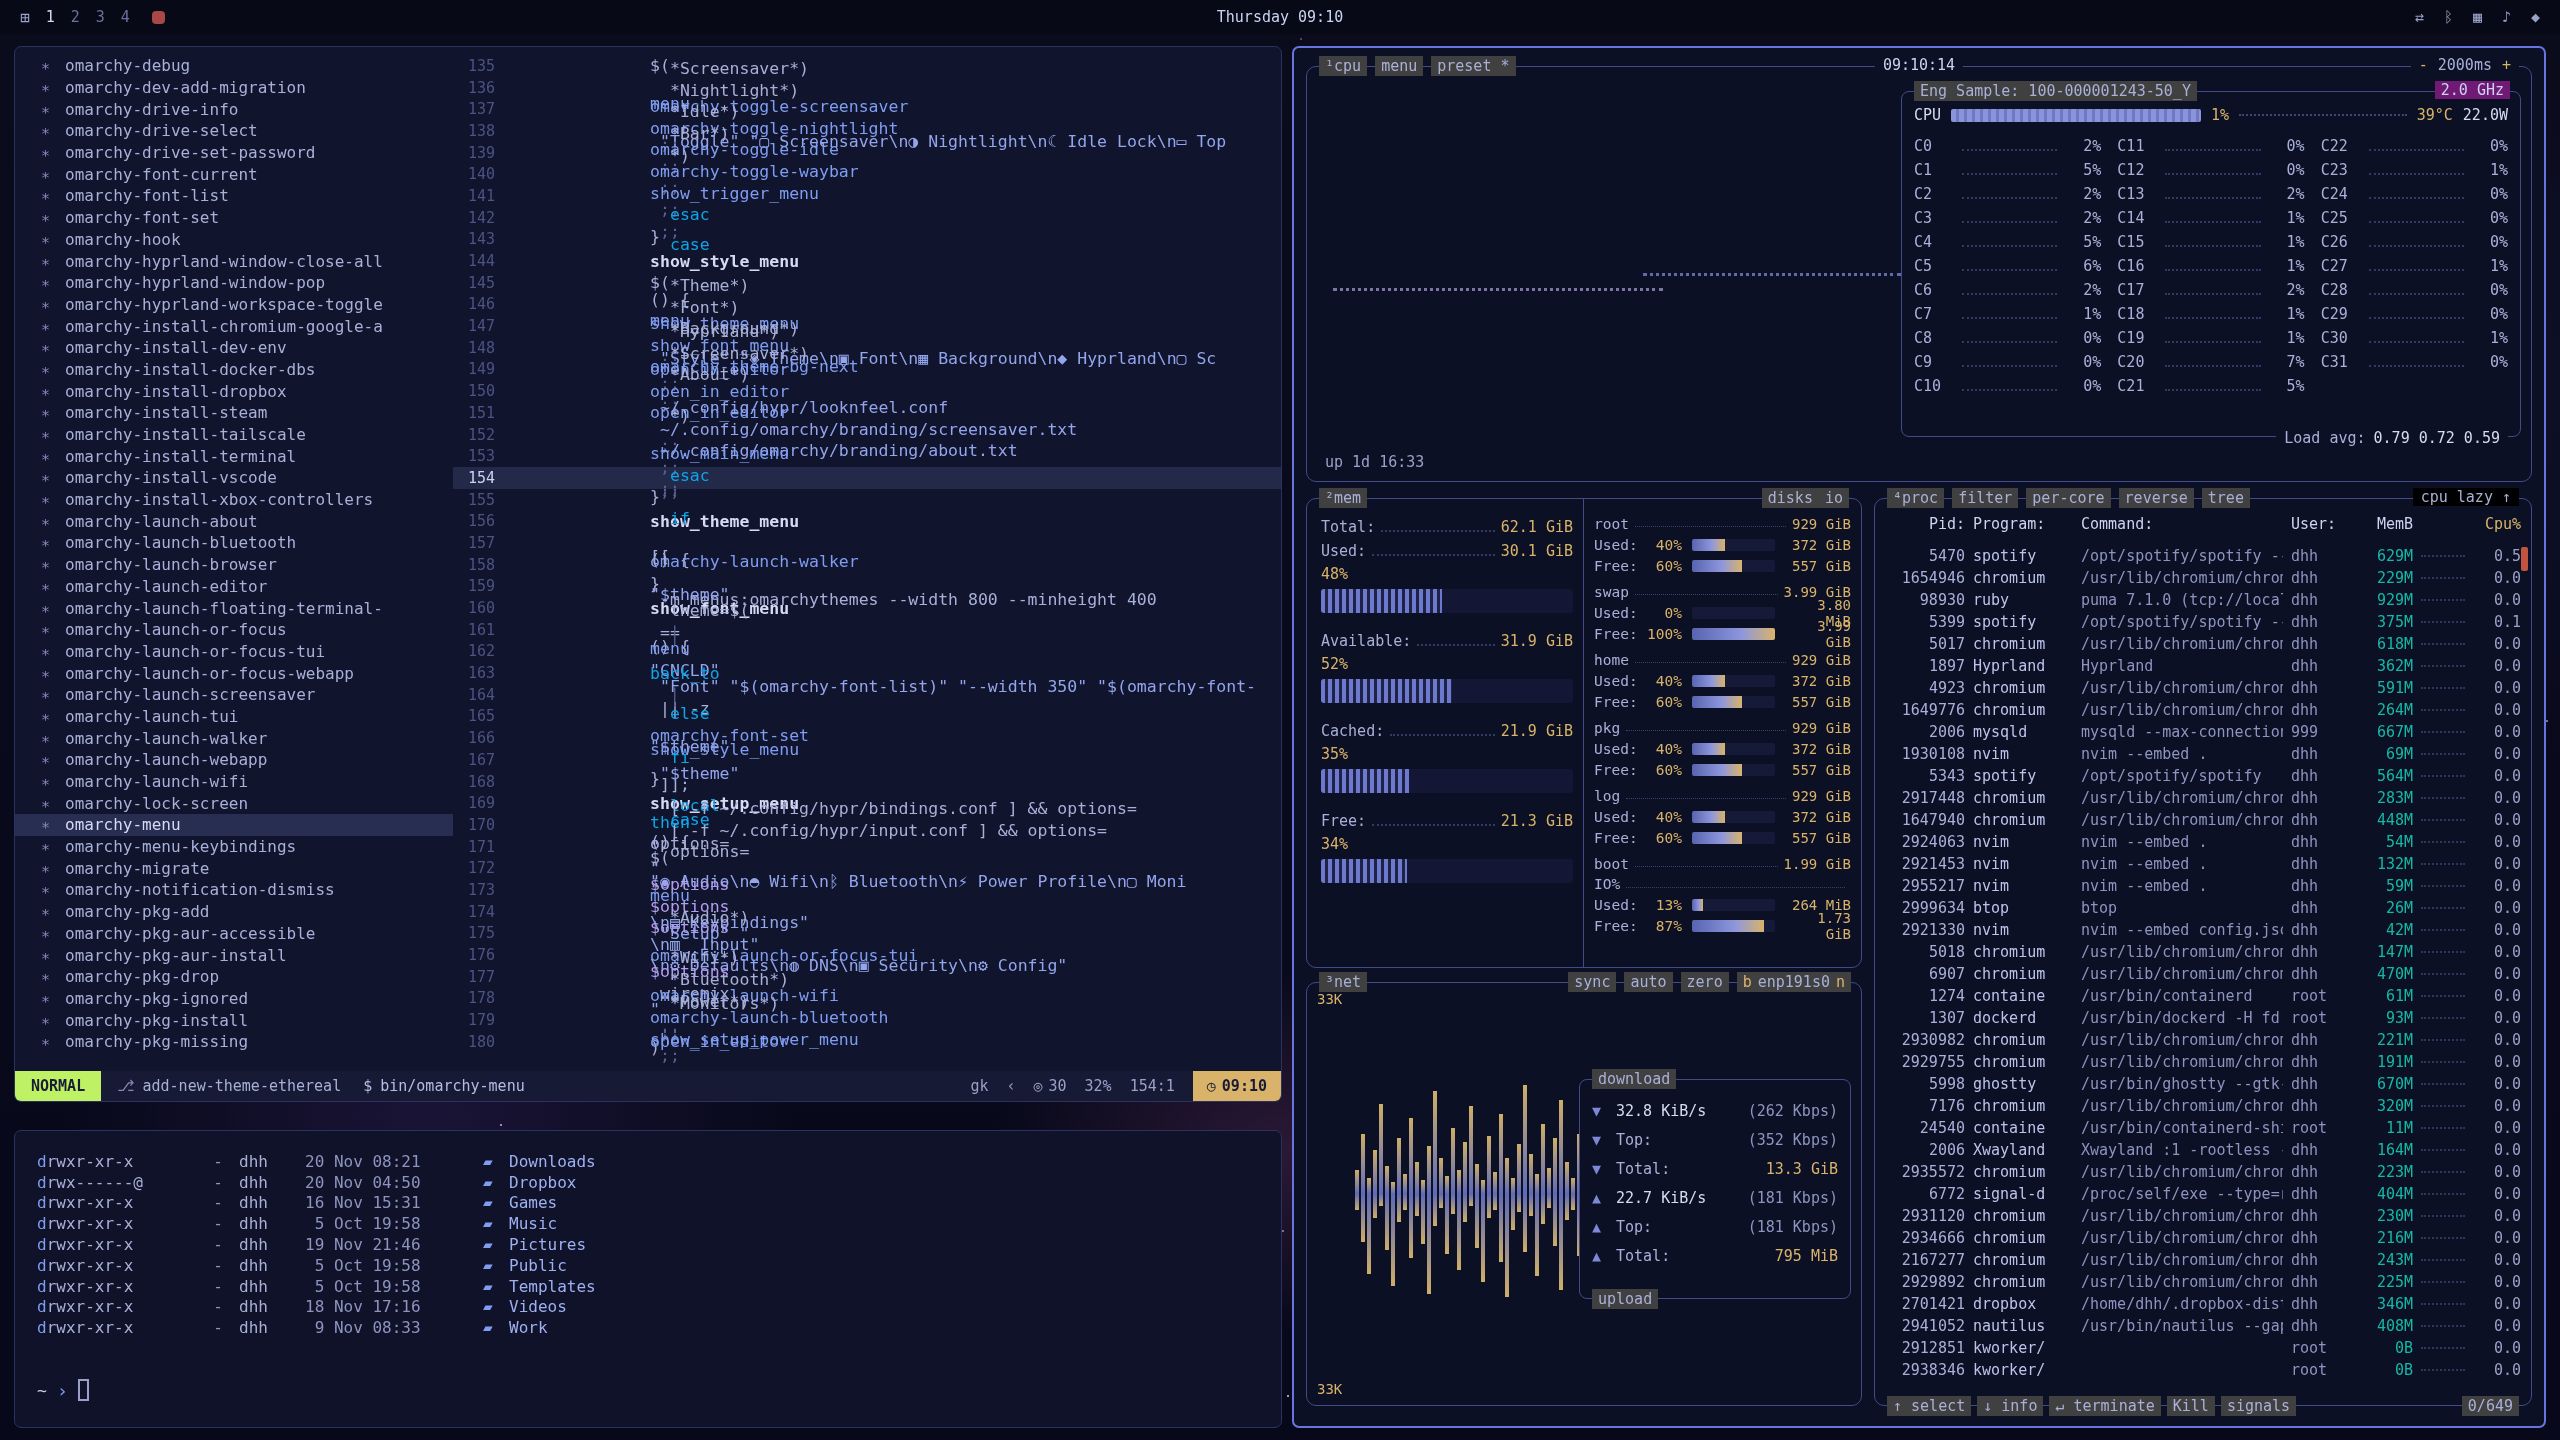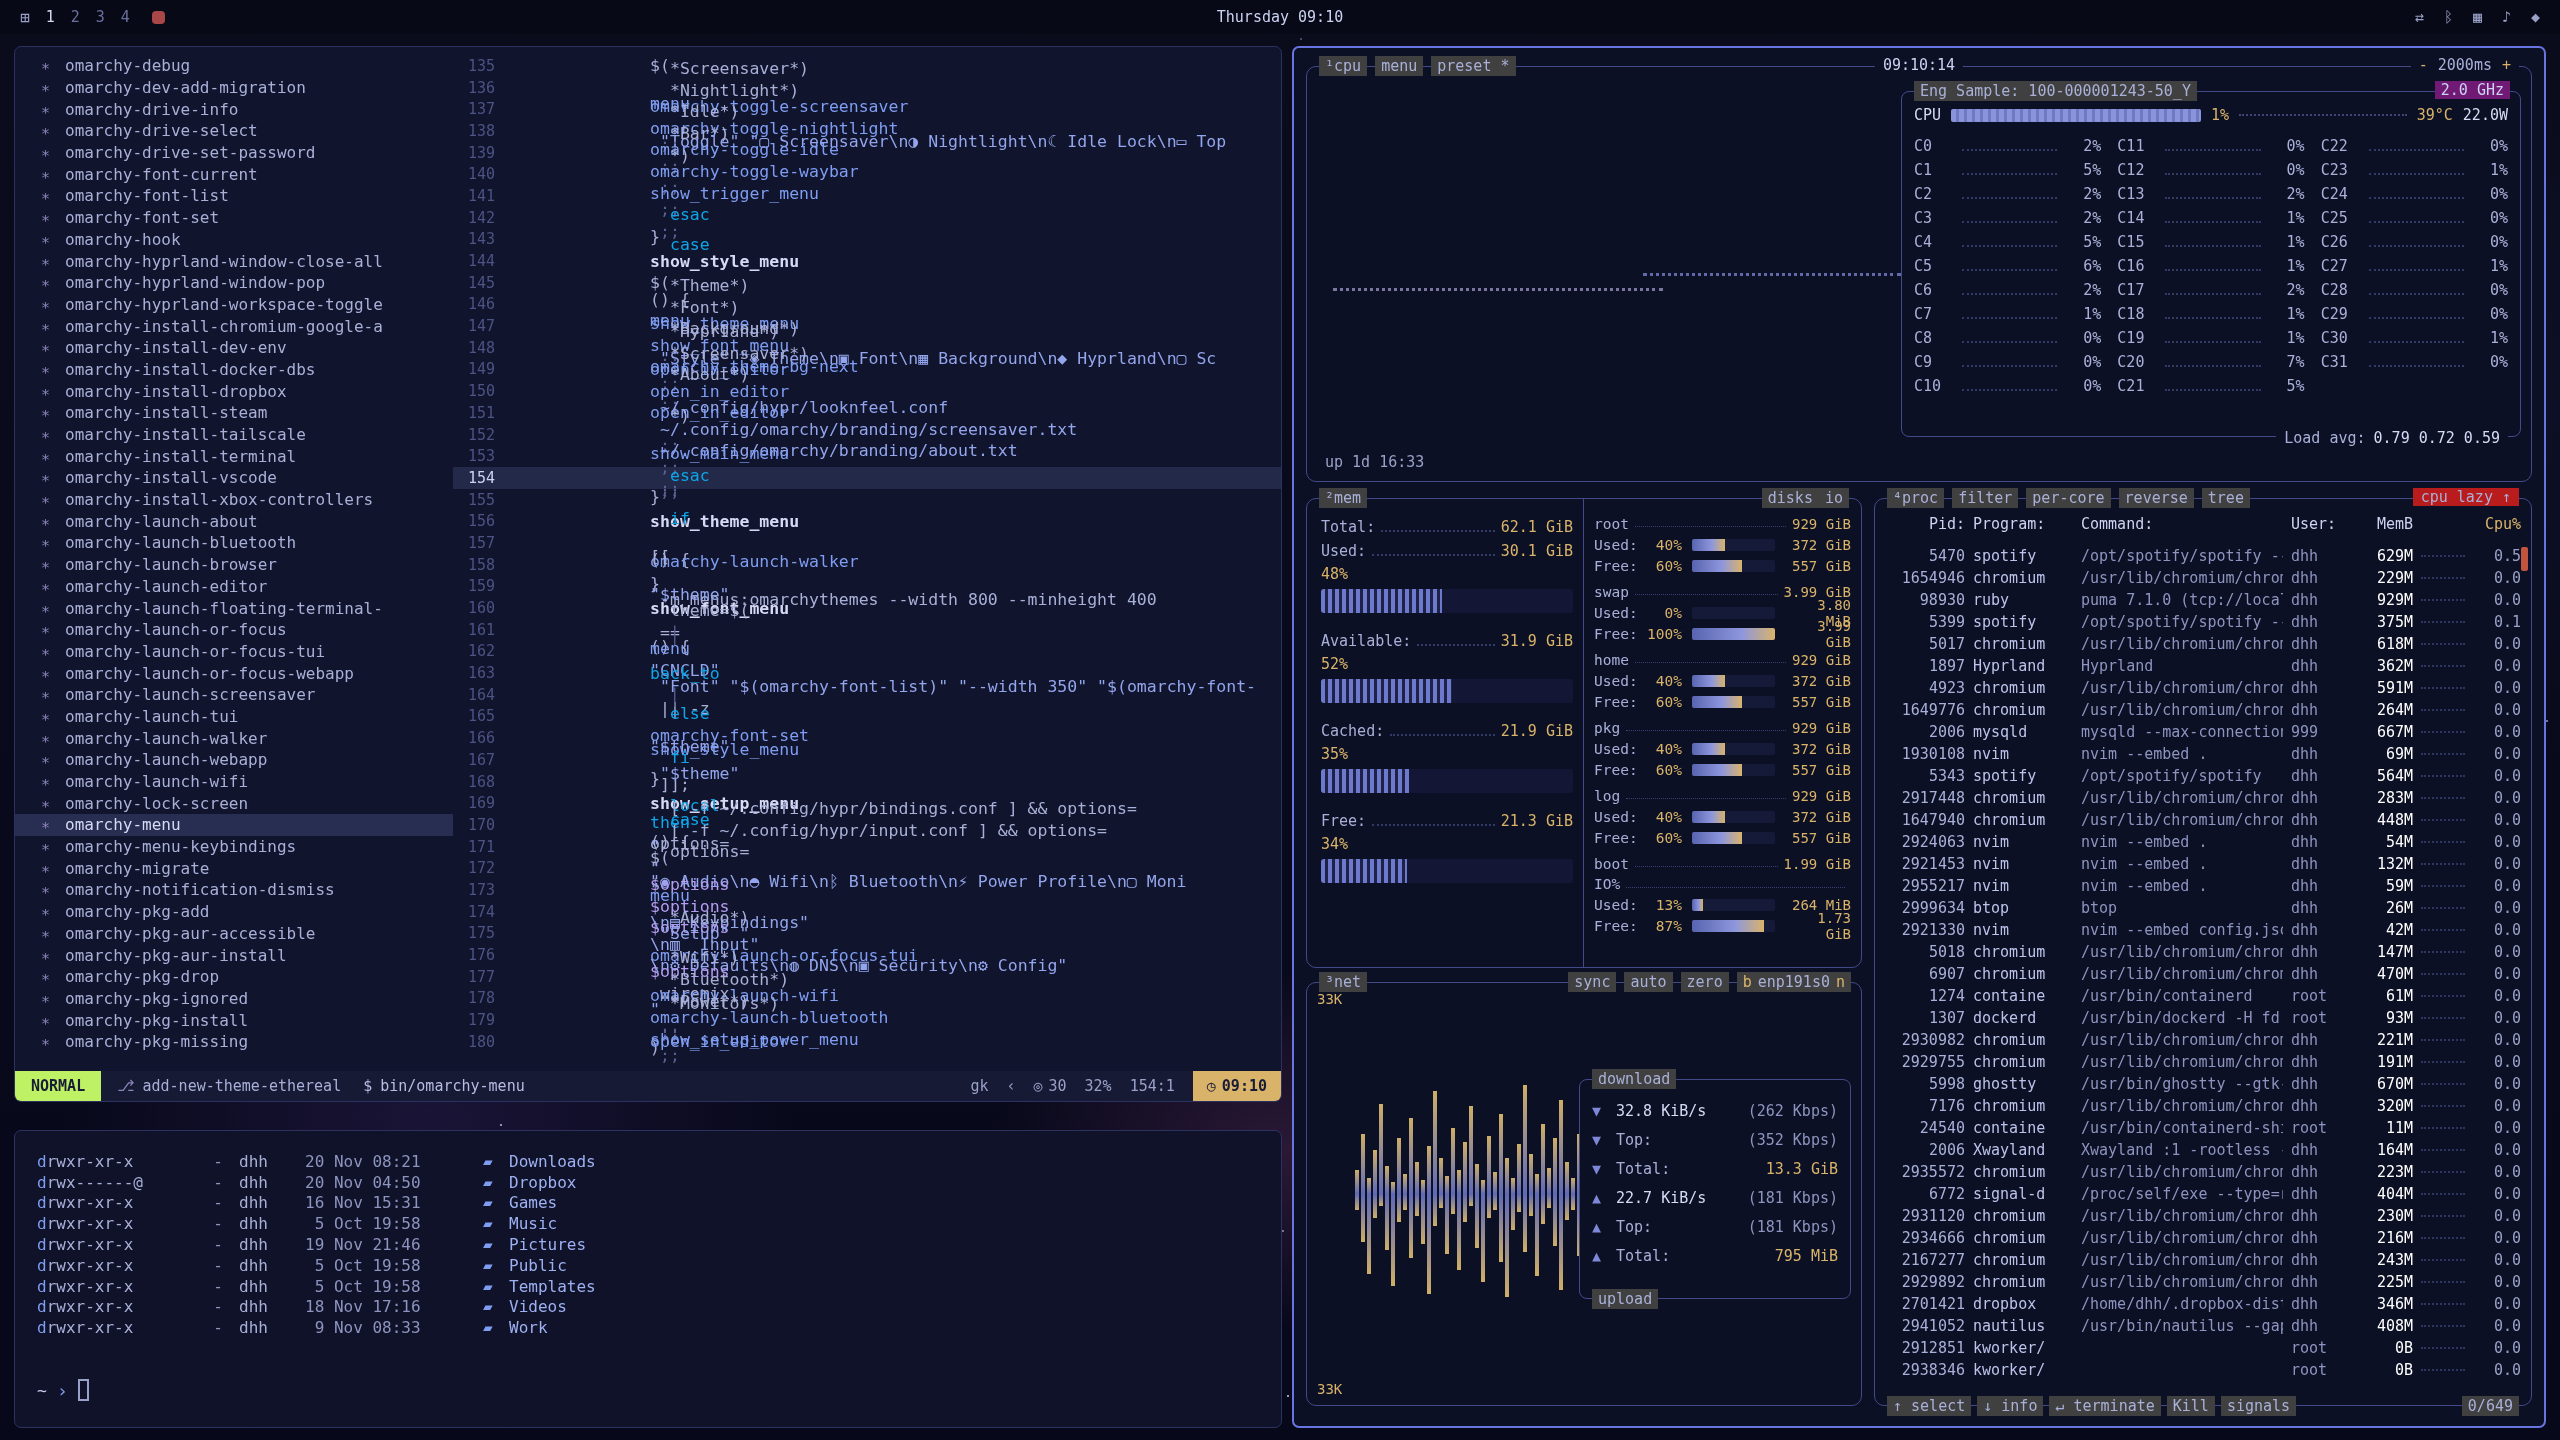--- a/index.html
+++ b/index.html
@@ -147,37 +147,37 @@
   .nrows{padding:16px 12px 10px;display:flex;flex-direction:column}
   .nrow{display:flex;align-items:center;gap:8px;font-size:15px;height:29px}
   .narrow{color:#7d88d8;width:16px}
   .na{color:#a9b0d8}
   .nb{color:#8d94bf;margin-left:auto}
   .nb.gold{color:#d9b36a}
   .na.bright{color:#d6daf5}
 
   .proc{flex:1}
   .ptabs{display:flex;gap:8px}
-  .proc-sort{position:absolute;top:-11px;right:12px;background:#b91c1c;padding:0 8px;font-size:15px;color:#a9b0d8}
+  .proc-sort{position:absolute;top:-11px;right:12px;background:#000000;padding:0 8px;font-size:15px;color:#a9b0d8}
   .phead{display:flex;margin:16px 10px 2px;font-size:15px;color:#cdd3f0;gap:8px;align-items:center}
   .colpid{width:80px;text-align:right;flex-shrink:0}
   .colprog{width:100px;flex-shrink:0}
   .colcmd{flex:1;white-space:pre;overflow:hidden}
   .coluser{width:56px;flex-shrink:0}
   .colmem{width:58px;text-align:right;flex-shrink:0}
   .colgap{width:44px;flex-shrink:0}
   .colcpu{width:48px;text-align:right;flex-shrink:0}
   .phead .colcpu{color:#d9b36a}
   .prows{position:absolute;top:46px;bottom:26px;left:10px;right:10px;overflow:hidden}
   .prow{display:flex;align-items:center;height:22px;font-size:15px;gap:8px}
   .prow .colpid{color:#a9b0d8}
   .prow .colprog{color:#bcc3ea}
   .prow .colcmd{color:#8d94bf}
   .prow .coluser{color:#8d94bf}
-  .prow .colmem{color:#ffffff}
+  .prow .colmem{color:#14b8a6}
   .prow .colgap{border-bottom:2px dotted #2e355e;height:2px}
   .prow .colcpu{color:#9aa1c8}
   .pthumb{position:absolute;top:48px;right:3px;width:7px;height:24px;background:#c0543f;border-radius:2px}
   .pfoot{position:absolute;bottom:-11px;left:12px;right:12px;display:flex;gap:6px;align-items:center}
   .pcount{margin-left:auto}
 </style>
 </head>
 <body>
 
 <div class="stars"></div>

